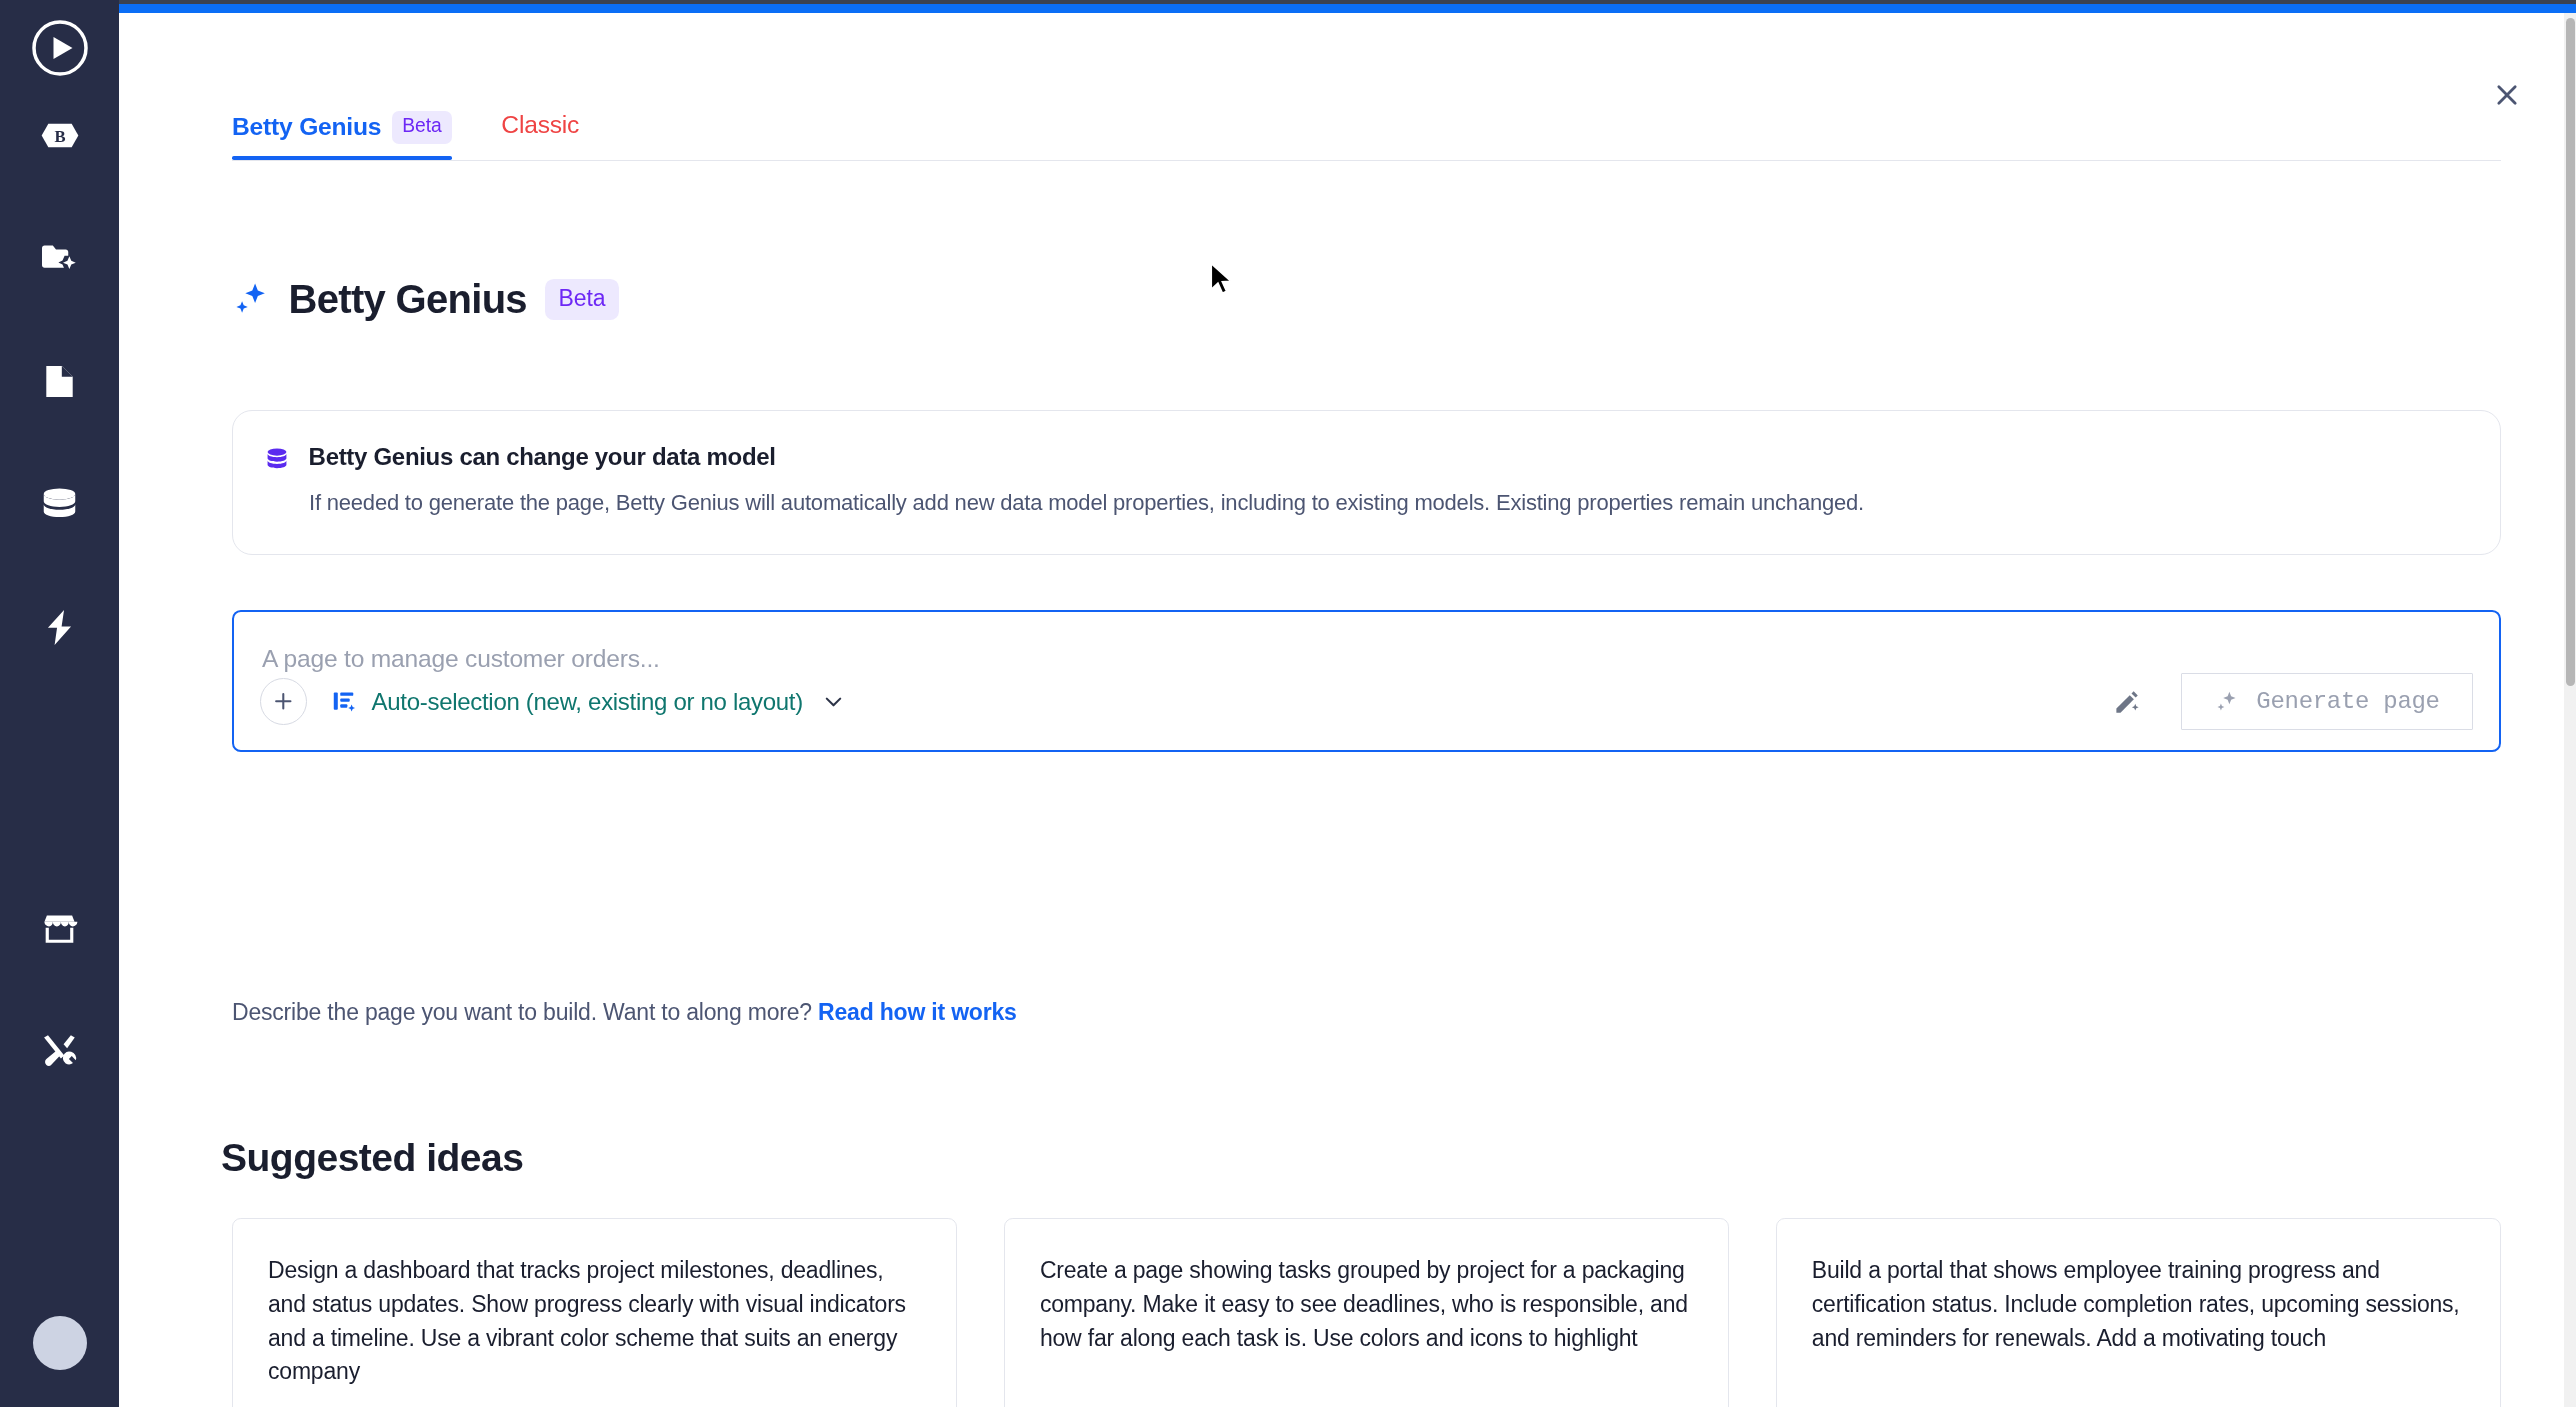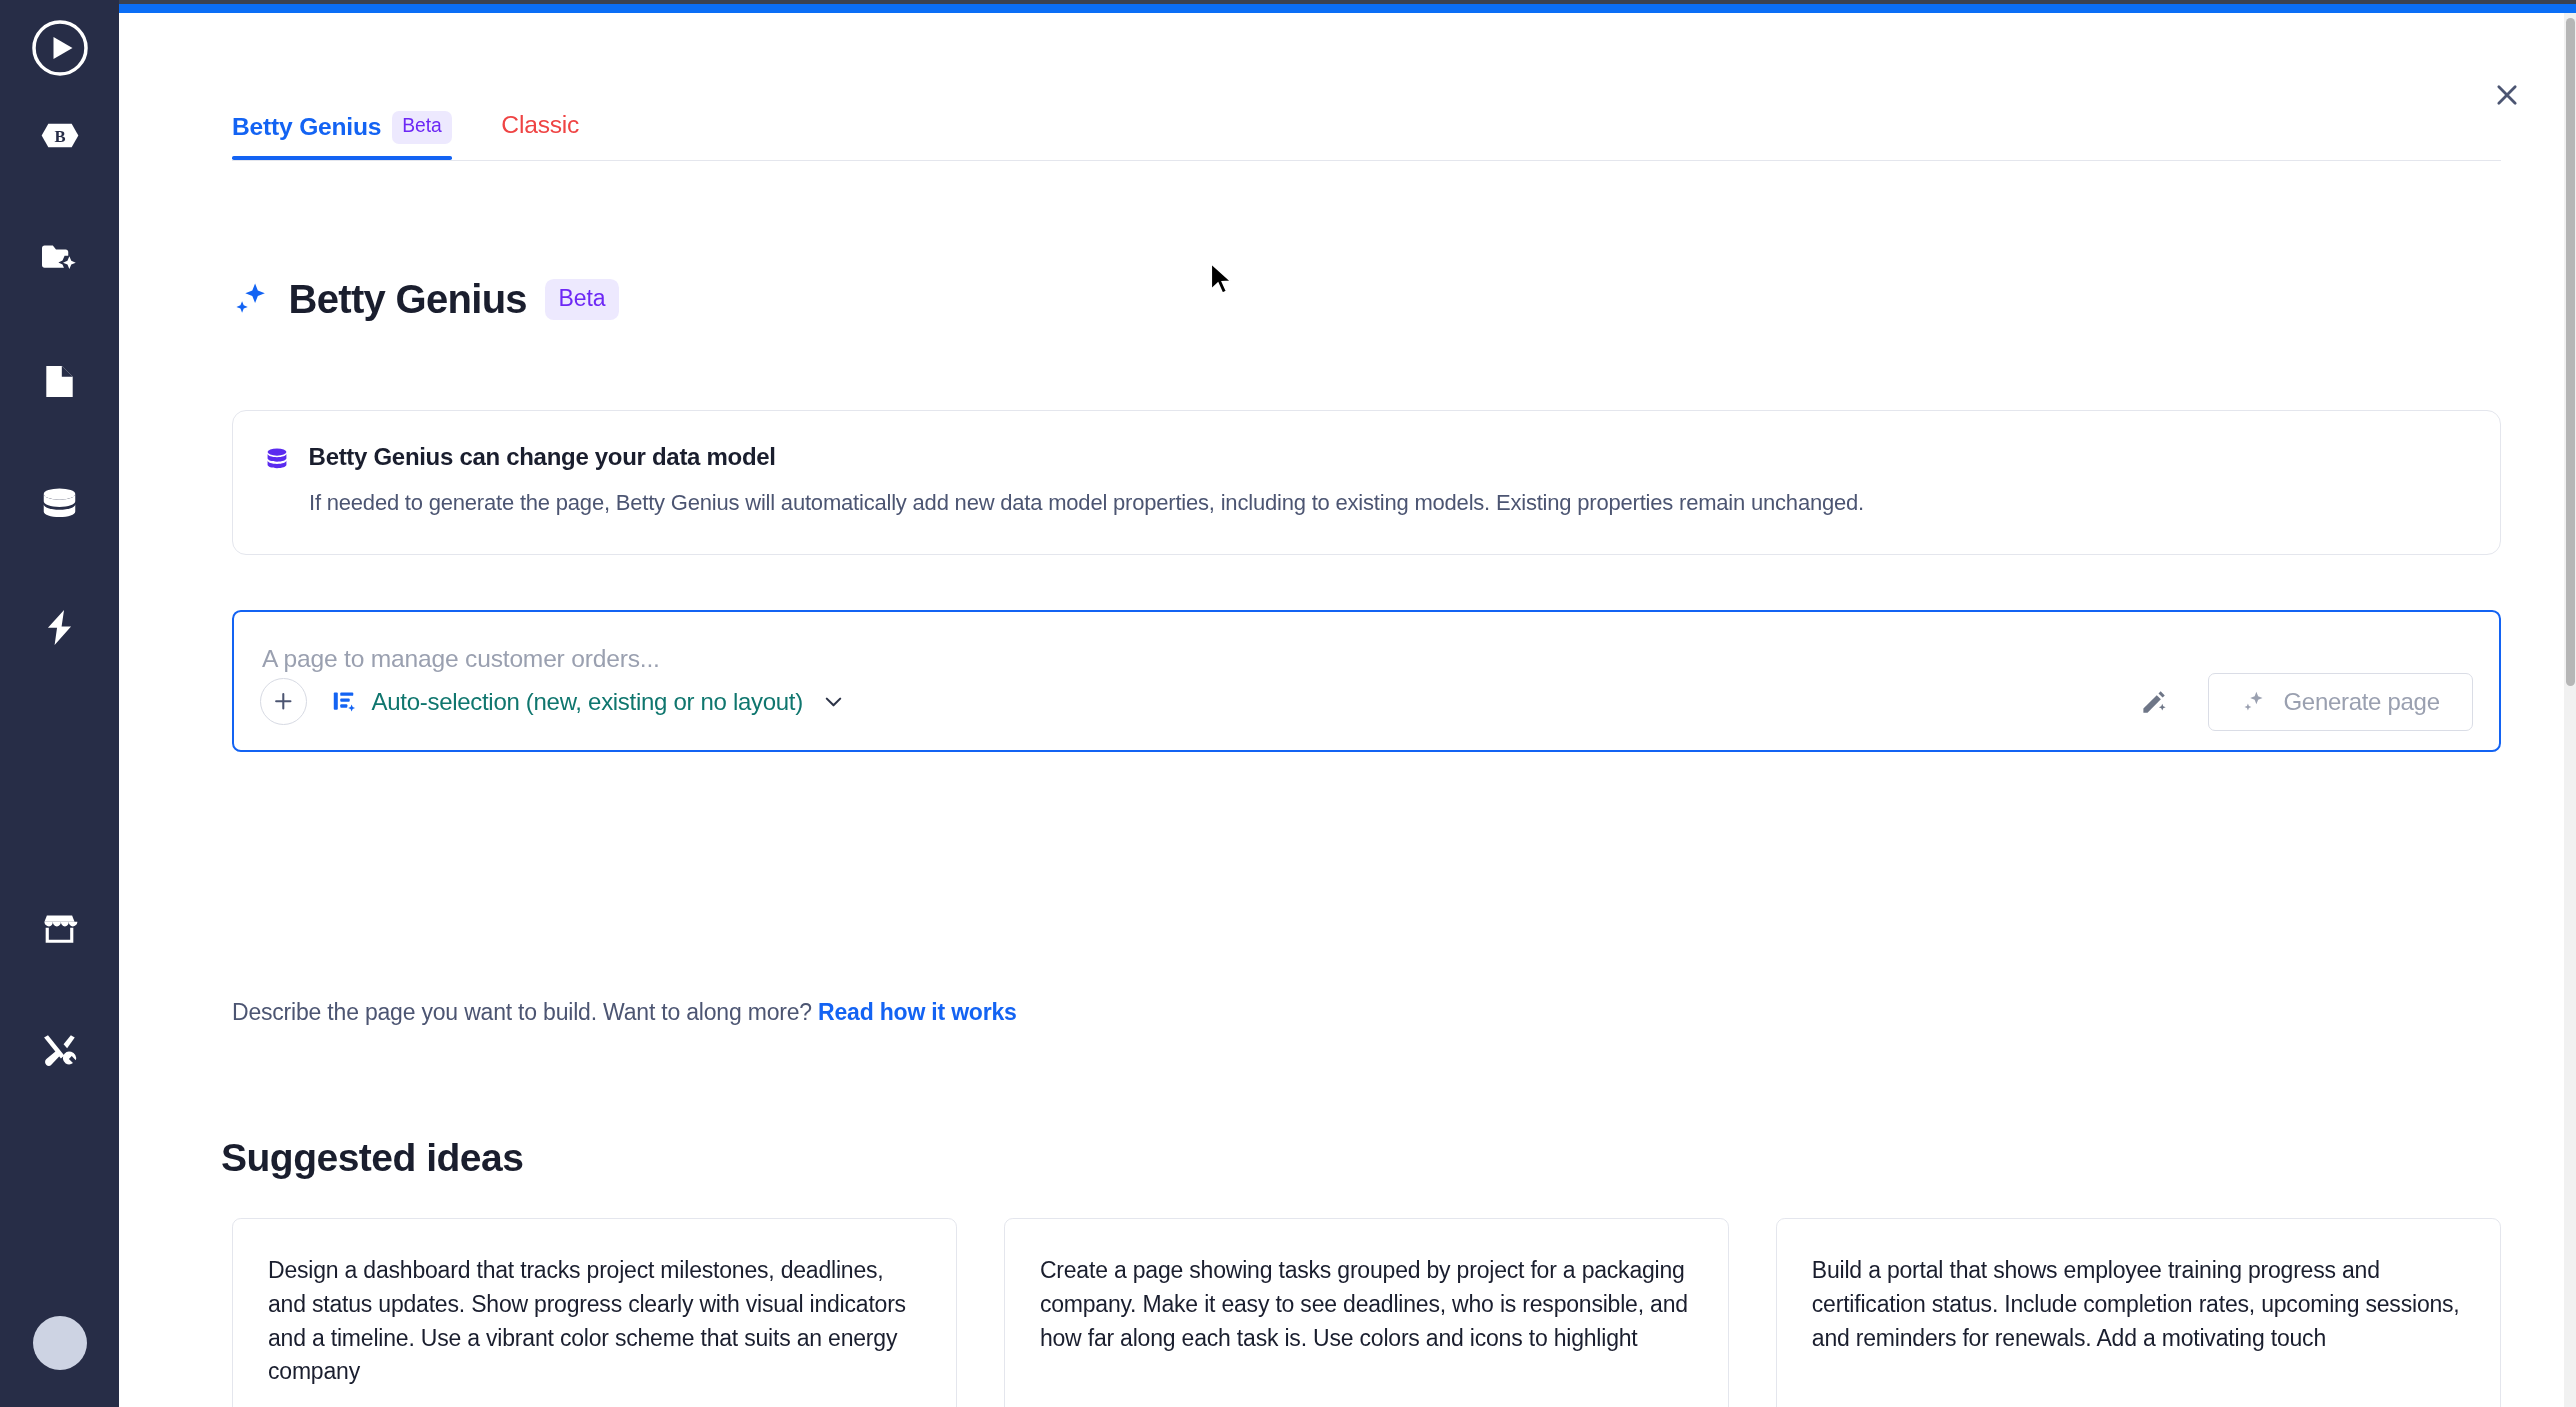--- a/index.html
+++ b/index.html
@@ -88,21 +88,21 @@
   .title-beta {
     background: #EDE9FE; color: #6D28F5;
     border-radius: 8.8px; padding: 6.2px 14px 8px;
     font-size: 23px; letter-spacing: -0.1px;
   }
 
   
   .notice {
     position: absolute; top: 397px; left: 113px; right: 63px;
     min-height: 145px;
-    border: 1.8px solid #E4E6ED; border-radius: 14px;
+    border: 1.8px solid #E4E6ED; border-radius: 20px;
     background: #fff;
     padding: 32px 30px 30px 30px;
   }
   .notice-head { display: flex; align-items: flex-start; gap: 17.6px; }
   .db-icon { width: 28px; height: 30px; color: #5B2BEF; flex: 0 0 auto; margin-top: 2.6px; }
   .notice-title { font-size: 24px; font-weight: 700; color: #1A1E2E; letter-spacing: -0.3px; }
   .notice-body {
     margin-top: 12.3px; margin-left: 46px;
     font-size: 22px; color: #4C5572; letter-spacing: -0.2px; line-height: 1.35;
   }
@@ -134,24 +134,24 @@
     display: flex; align-items: center; gap: 14px;
     cursor: pointer;
   }
   .layout-icon { width: 26px; height: 26px; color: #1363F3; display:flex; }
   .layout-label { font-size: 24px; color: #0f766e; letter-spacing: -0.3px; }
   .chevron { width: 23px; height: 23px; color: #2C3347; display:flex; margin-left: 5.3px;}
   .footer-right { margin-left: auto; display: flex; align-items: center; gap: 39px; }
   .magic-pencil { width: 30px; height: 30px; color: #6E7687; cursor: pointer; }
   .generate-btn {
     display: flex; align-items: center; gap: 16px;
-    border: 1.8px solid #DADDE6; border-radius: 7px;
+    border: 1.8px solid #DADDE6; border-radius: 1px;
     padding: 14px 32px;
     font-size: 24px; color: #9AA0B0; letter-spacing: -0.3px;
-    background: #fff; cursor: default;
+    background: #fff; cursor: default; font-family: Liberation Mono, monospace;
   }
   .gen-spark { width: 26px; height: 26px; color: #9AA0B0; display:flex; }
 
   
   .helper {
     position: absolute; top: 986px; left: 113px;
     font-size: 23px; color: #4C5572; letter-spacing: -0.2px;
   }
   .helper a { color: #1363F3; text-decoration: none; font-weight: 700; }
 

